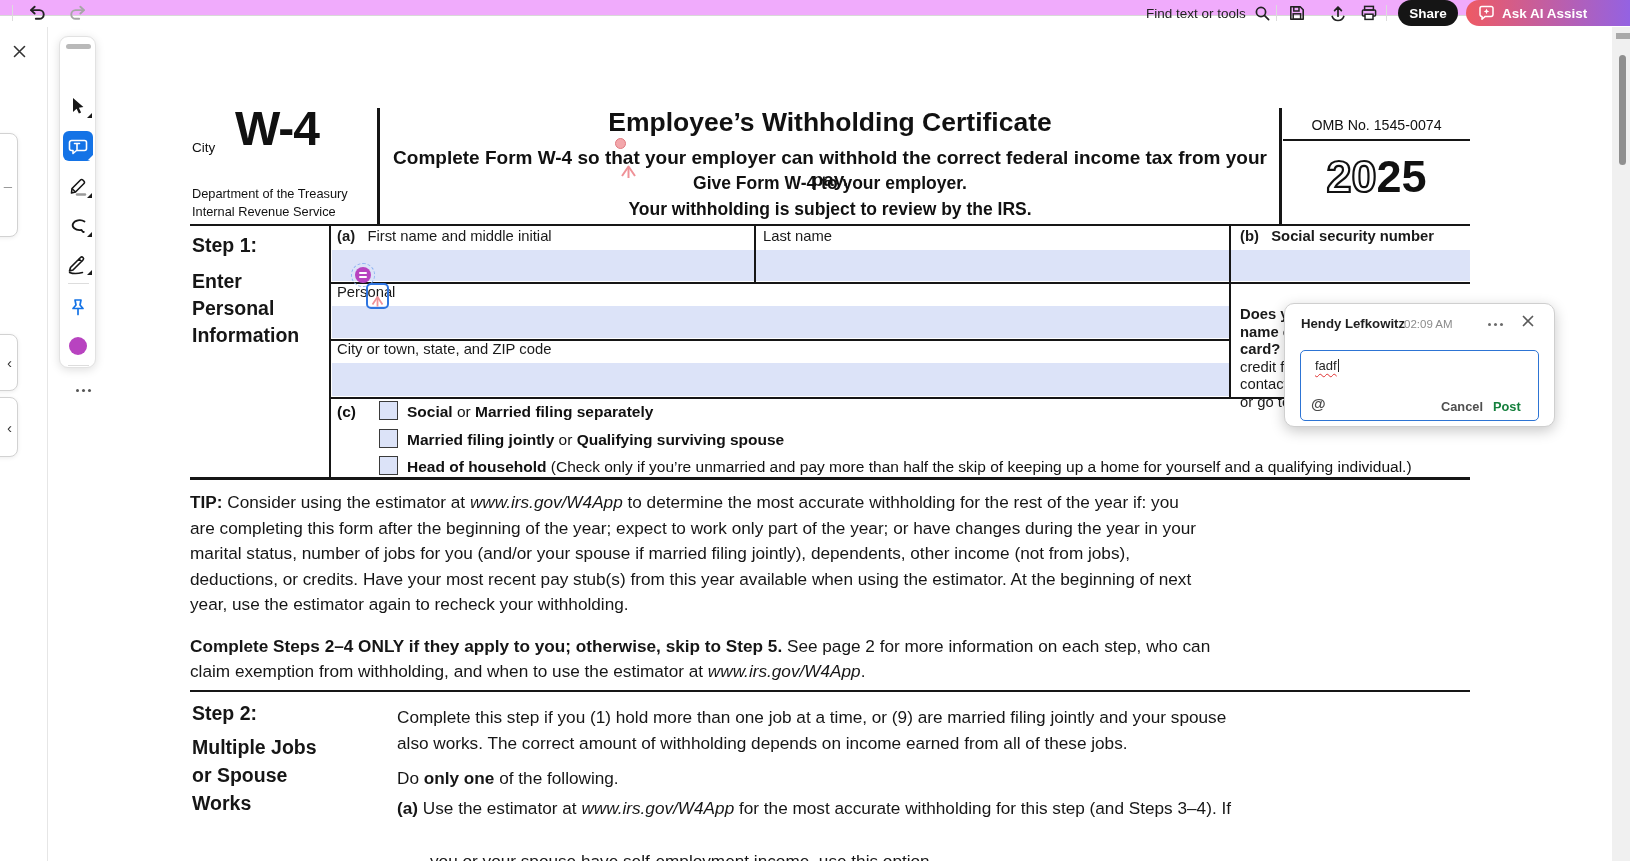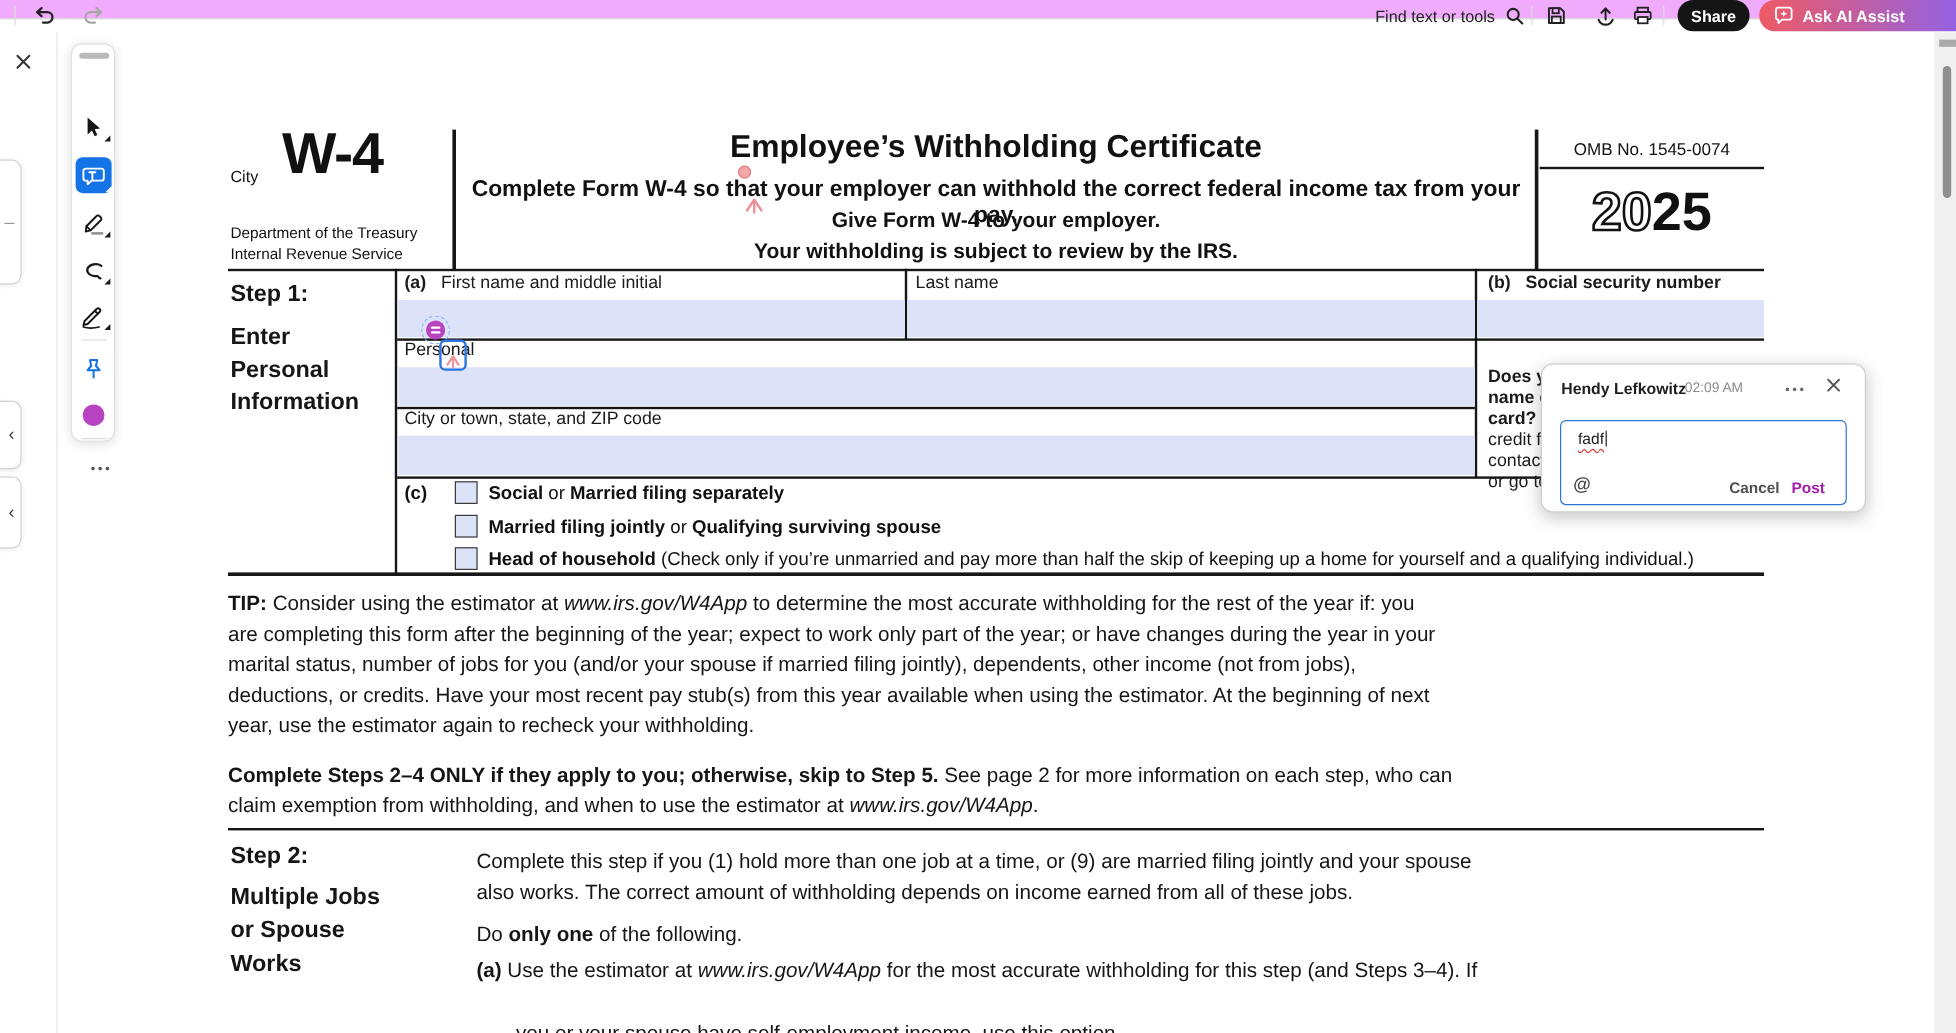--- a/index.html
+++ b/index.html
@@ -285,21 +285,21 @@
       </div>
     <div class="abs" style="left:236px;top:10px" data-interactable="true">
       <svg width="14" height="14" viewBox="0 0 14 14" data-interactable="false">
           <path d="M2.5 2.5 L11.5 11.5 M11.5 2.5 L2.5 11.5" stroke="#5a5a5a" stroke-width="1.7" stroke-linecap="round"></path>
         </svg>
     </div>
     <div class="draftbox" data-interactable="true">
       <div class="abs" style="left:14px;top:7px;font-size:13px;color:#1f1f1f" data-interactable="false"><span class="squig">fadf</span><span class="caretbar" data-interactable="false"></span></div>
       <div class="abs" style="left:10px;top:44px;font-size:15px;font-weight:bold;color:#4a4a4a" data-interactable="true">@</div>
       <div class="abs" style="left:140px;top:48px;font-size:12.8px;font-weight:600;color:#4f4f4f" data-interactable="true">Cancel</div>
-      <div class="abs" style="left:192px;top:48px;font-size:12.8px;font-weight:bold;color:#a21caf" data-interactable="true">Post</div>
+      <div class="abs" style="left:192px;top:48px;font-size:12.8px;font-weight:bold;color:#15803d" data-interactable="true">Post</div>
     </div>
   </div>
 
   <div class="sbtrack" data-interactable="true">
     <div class="abs" style="left:4px;top:6px;width:14px;height:6px;background:#a9a9a9" data-interactable="false"></div>
     <div class="sbthumb" data-interactable="true"></div>
   </div>
 
 </div>
 

